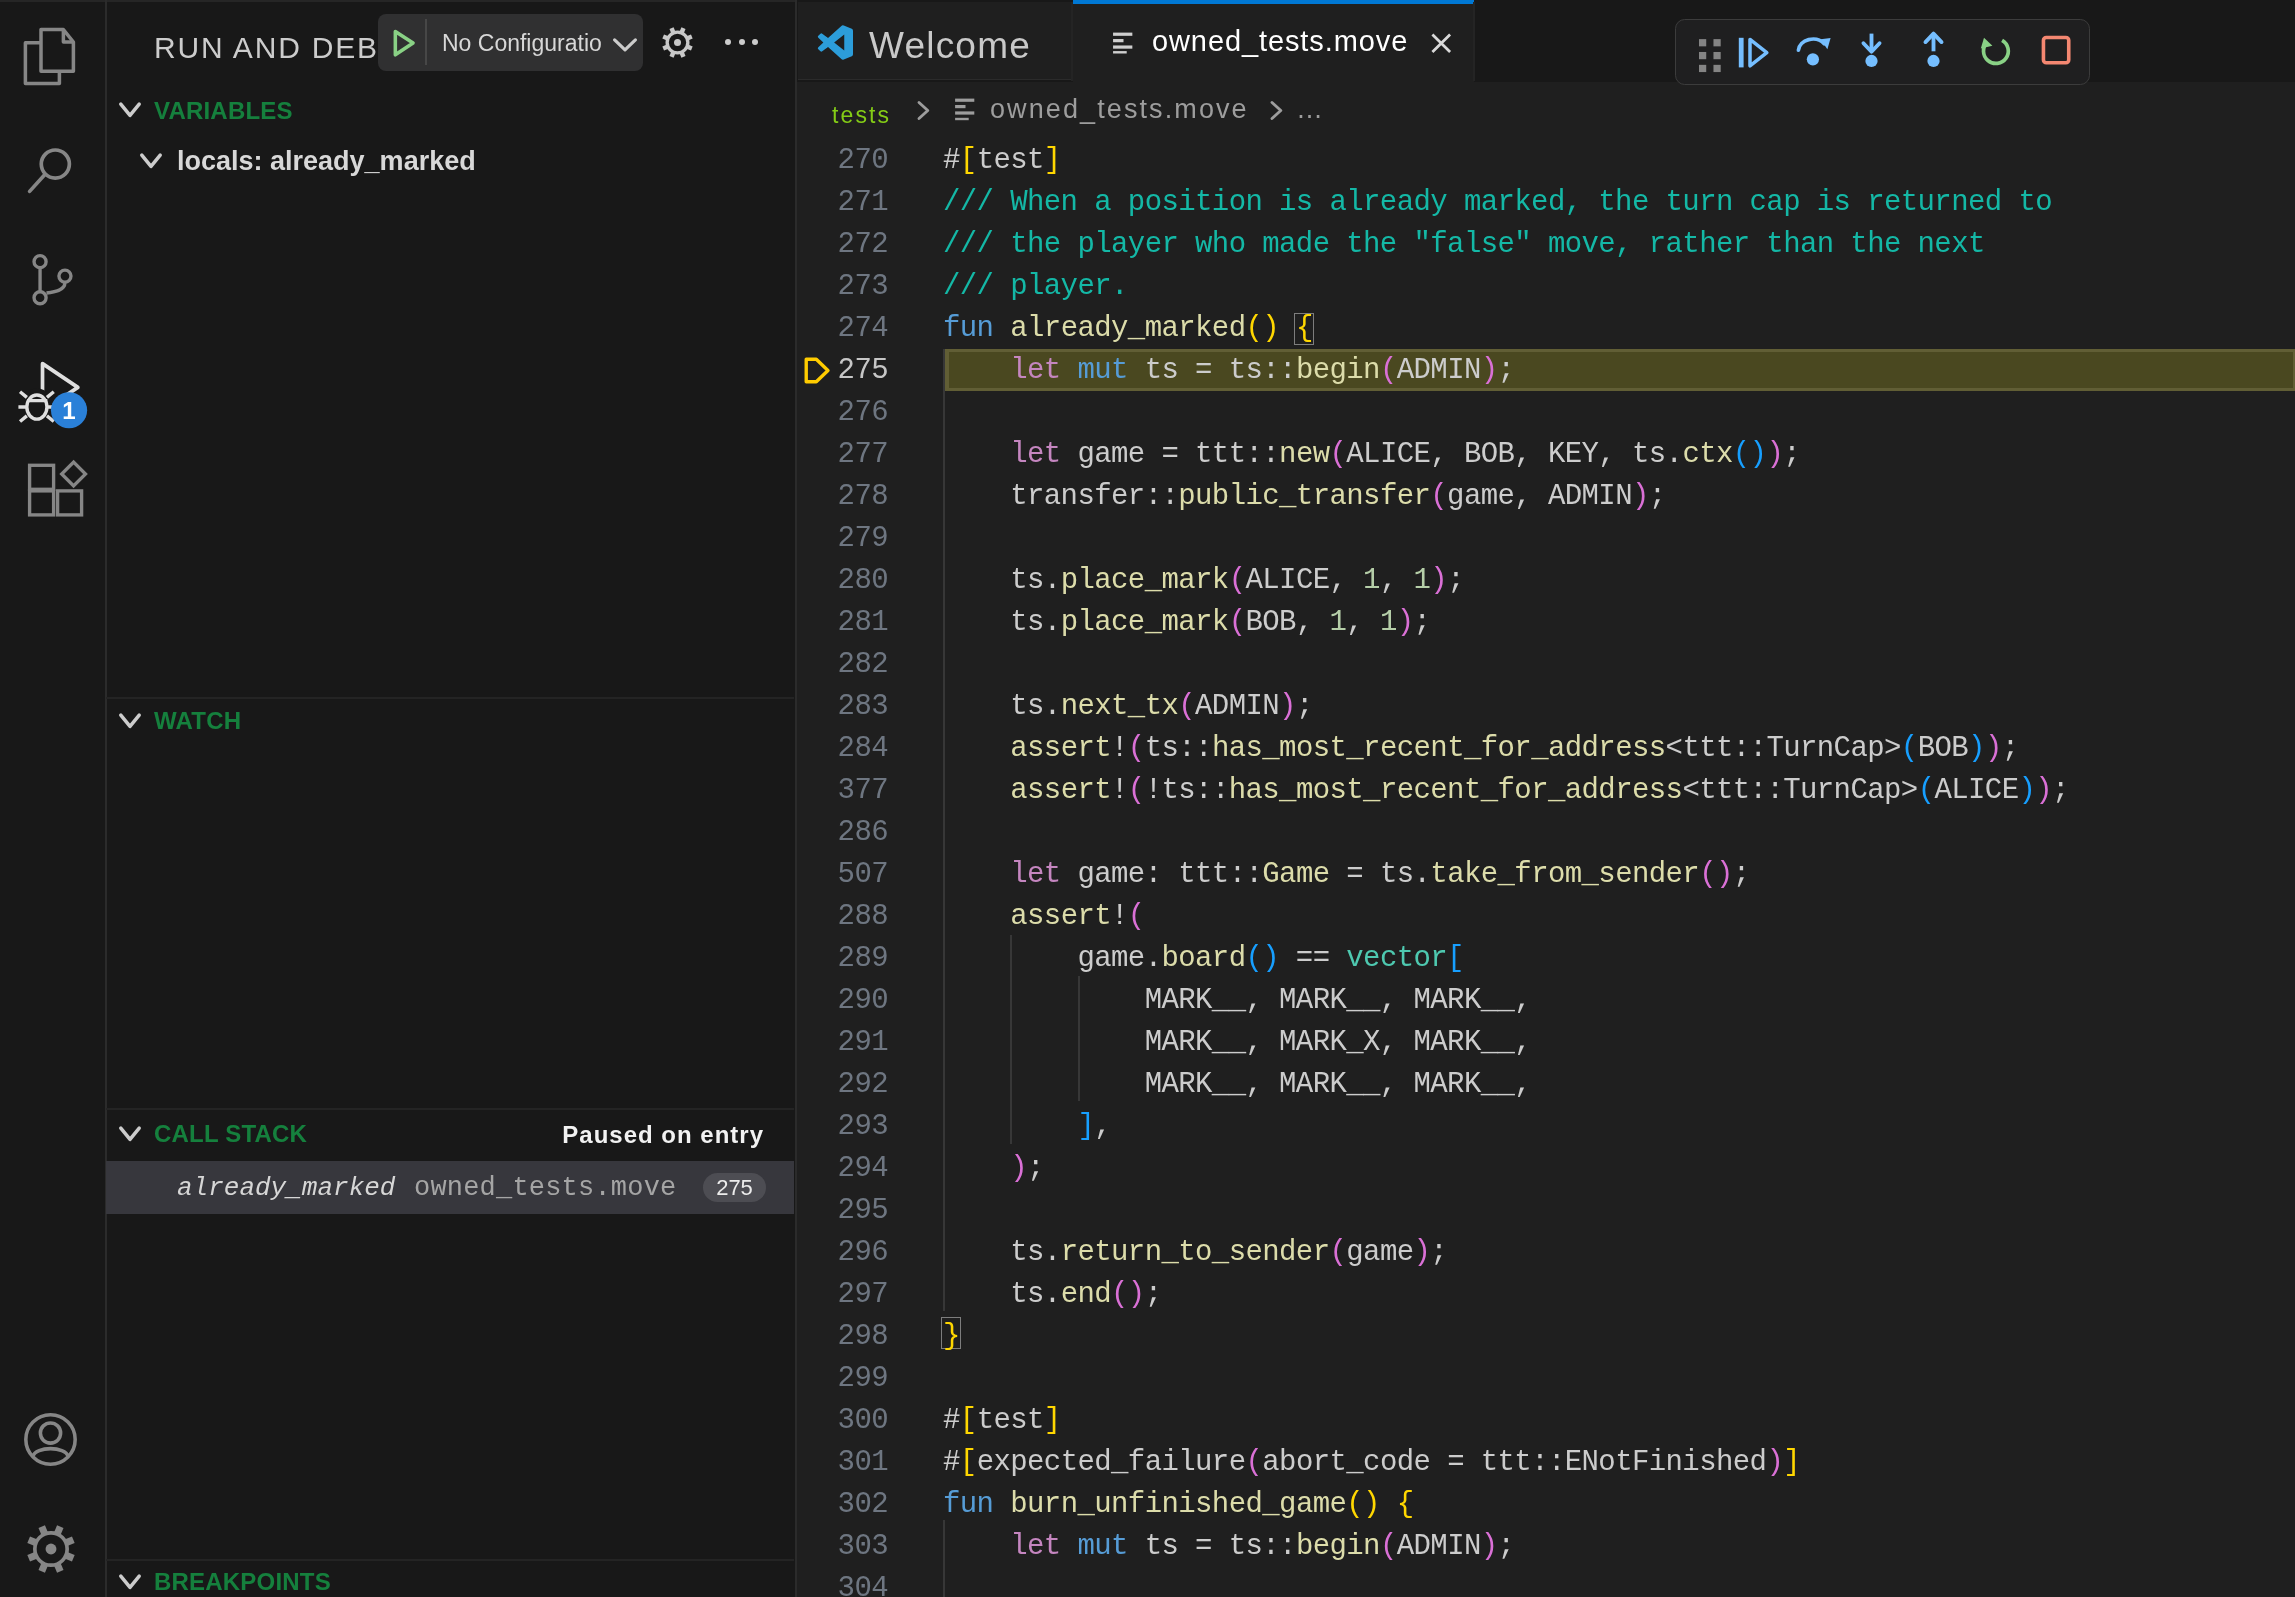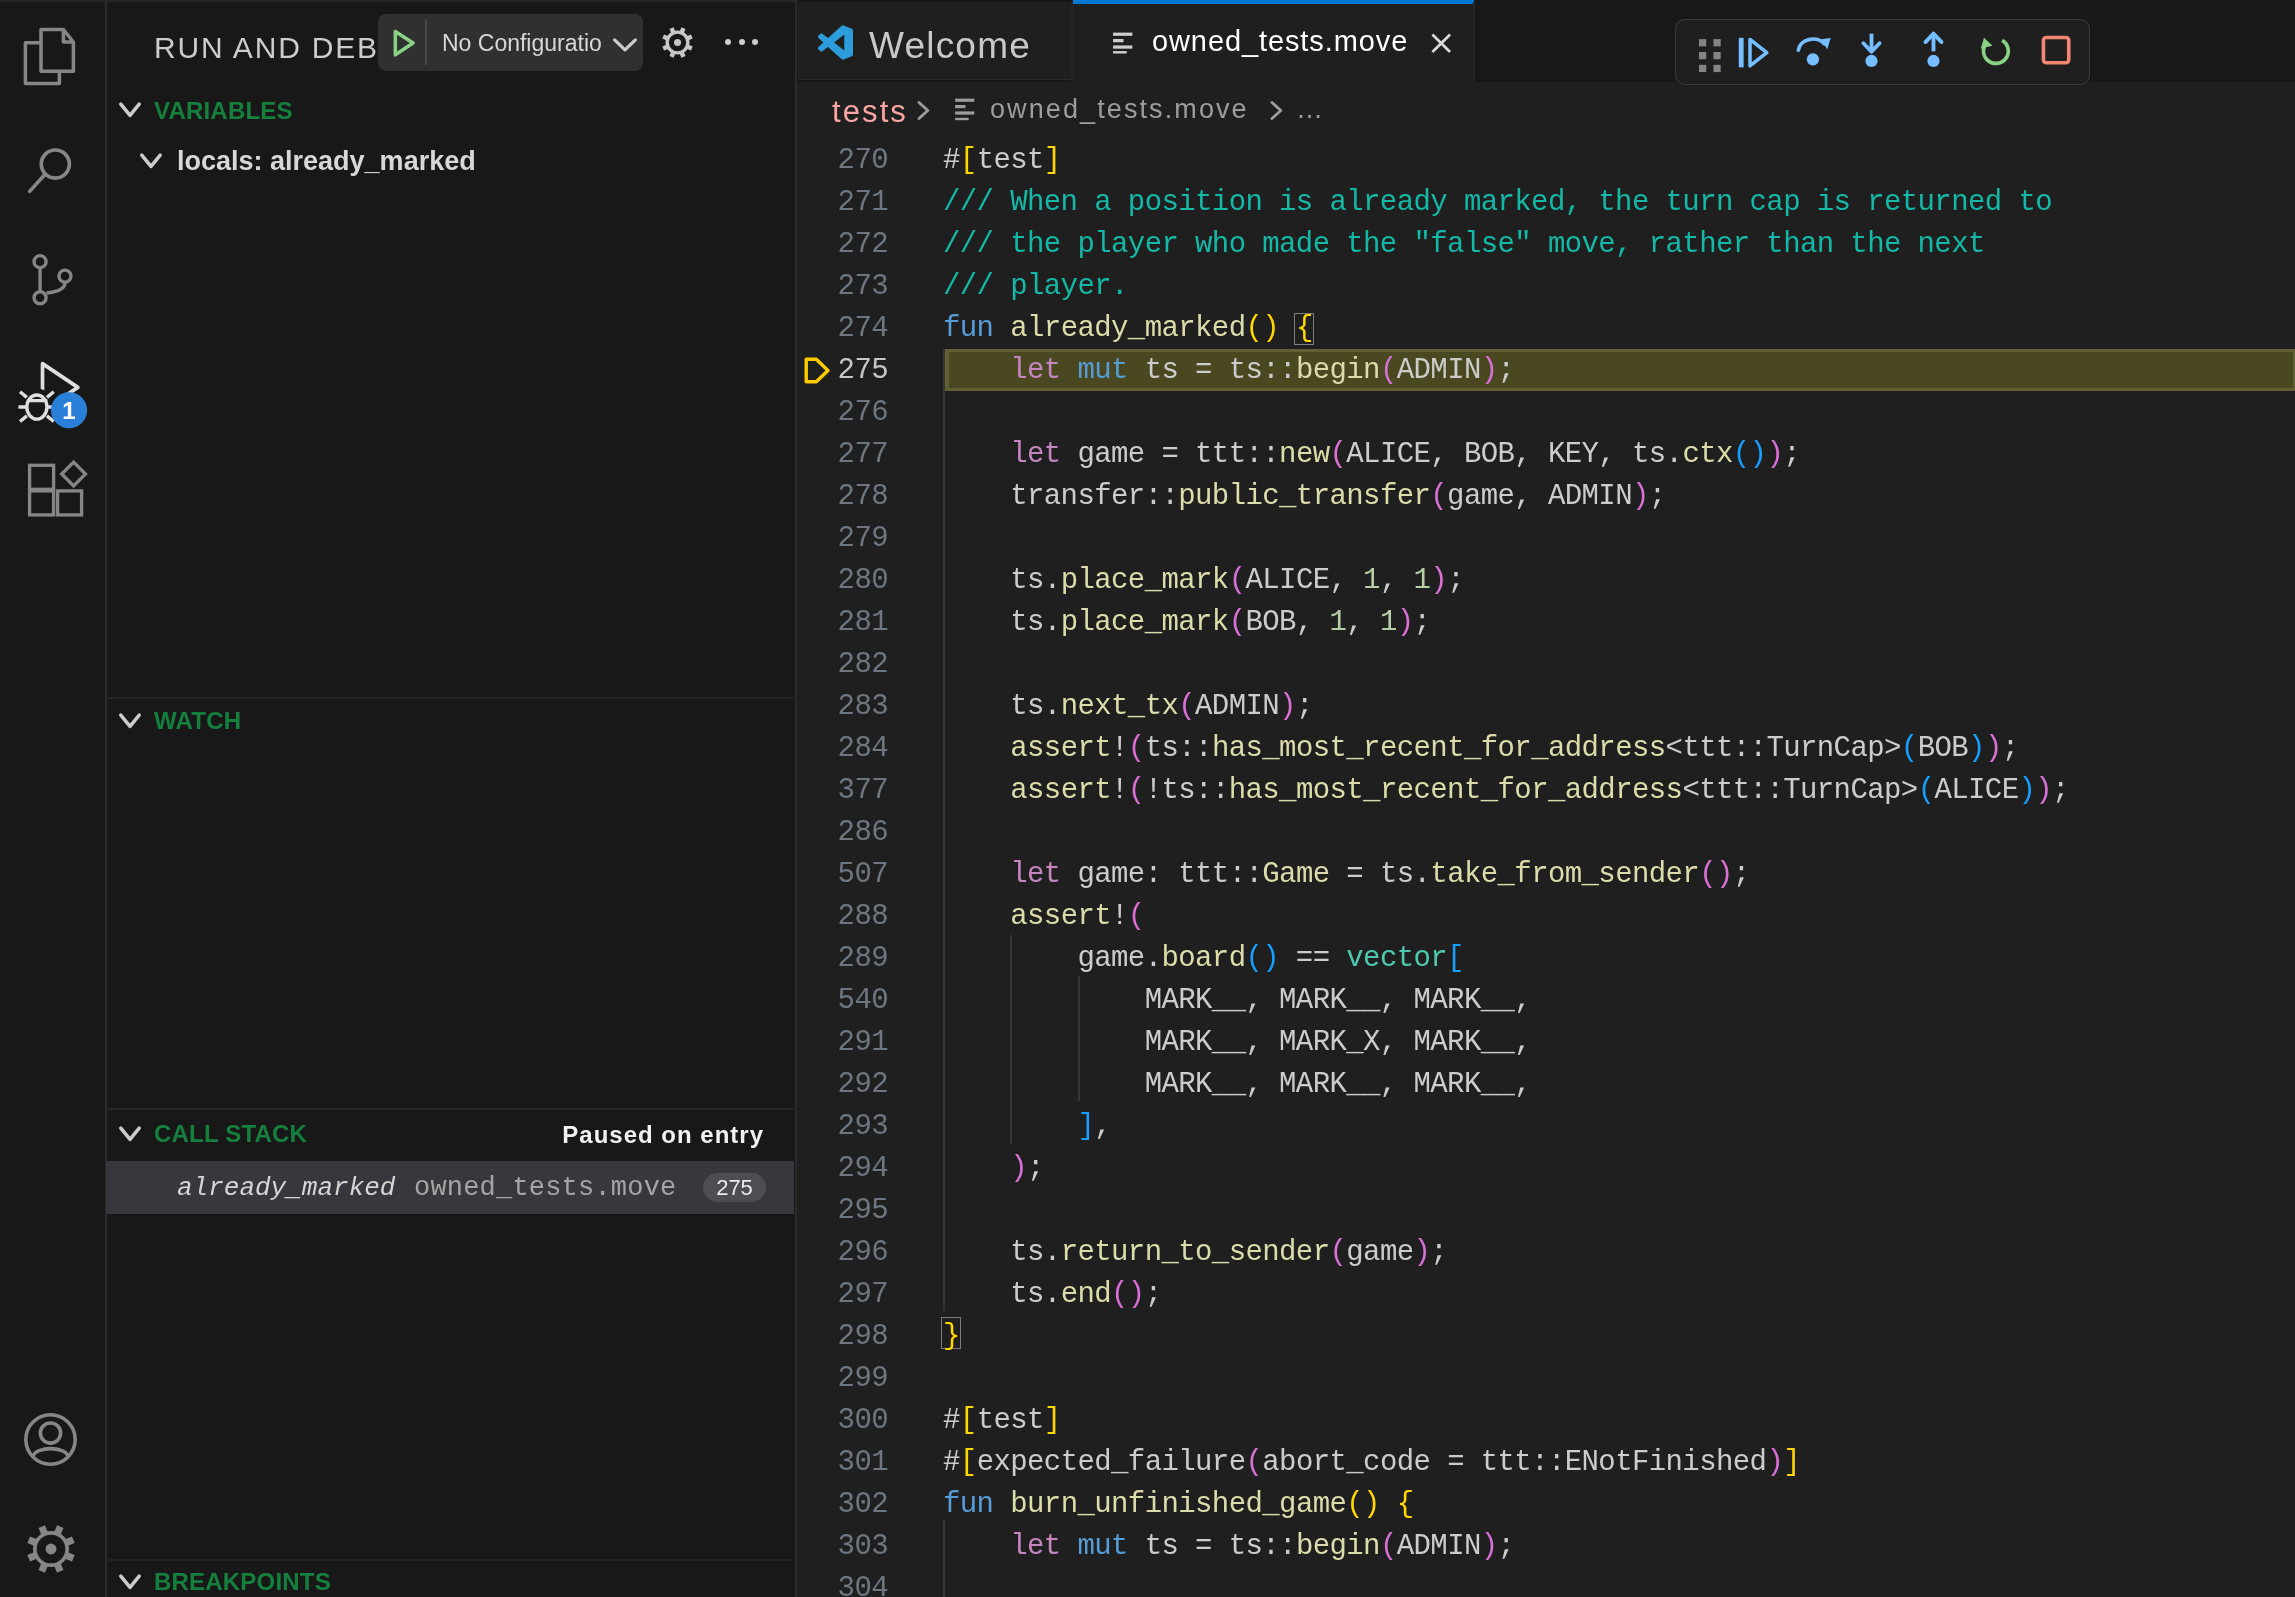--- a/index.html
+++ b/index.html
@@ -65,21 +65,21 @@
       <path d="M8 12.5 L18 2 L28 12.5" stroke="#75beff" stroke-width="4.8" stroke-linejoin="round" stroke-linecap="round"></path>
       <circle cx="18" cy="36" r="7.6" fill="#75beff"></circle>
     </svg>
 <svg style="position:absolute;left:1980px;top:35px;overflow:visible" width="32" height="32" viewBox="0 0 40 40" fill="none">
       <path d="M27.6 6.6 A15.5 15.5 0 1 1 9.0 9.0" stroke="#89d185" stroke-width="4.6" fill="none"></path>
       <path d="M1 17 L5 3.5 L15.5 13.5 Z" fill="#89d185"></path>
     </svg>
 <svg style="position:absolute;left:2041px;top:35px;overflow:visible" width="31" height="31" viewBox="0 0 38 38" fill="none">
       <rect x="3" y="3" width="31" height="31" rx="3.5" stroke="#f48771" stroke-width="4.4"></rect>
     </svg>
-<div class="abs" style="left:832px;top:94px;font-size:31px;letter-spacing:2.1px;color:#fca5a5">tests</div>
+<div class="abs" style="left:832px;top:102px;font-size:23px;letter-spacing:2.1px;color:#84cc16">tests</div>
 <svg style="position:absolute;left:915px;top:100px;overflow:visible" width="16" height="21" viewBox="0 0 20 26" fill="none">
       <path d="M5 3 L16 13 L5 23" stroke="#9d9d9d" stroke-width="3.6" stroke-linecap="round" stroke-linejoin="round"></path>
     </svg>
 <svg style="position:absolute;left:955px;top:97px;overflow:visible" width="21" height="24" viewBox="0 0 26 30" fill="none">
       <rect x="0" y="2" width="24" height="4" fill="#9d9d9d"></rect>
       <rect x="0" y="10" width="13" height="4" fill="#9d9d9d"></rect>
       <rect x="0" y="18" width="24" height="4" fill="#9d9d9d"></rect>
       <rect x="0" y="26" width="17" height="3" fill="#9d9d9d"></rect>
     </svg>
 <div class="abs" style="left:990px;top:94px;font-size:27px;letter-spacing:2.1px;color:#9d9d9d">owned_tests.move</div>
@@ -110,21 +110,21 @@
 <span>280</span>
 <span>281</span>
 <span>282</span>
 <span>283</span>
 <span>284</span>
 <span>377</span>
 <span>286</span>
 <span>507</span>
 <span>288</span>
 <span>289</span>
-<span>540</span>
+<span>290</span>
 <span>291</span>
 <span>292</span>
 <span>293</span>
 <span>294</span>
 <span>295</span>
 <span>296</span>
 <span>297</span>
 <span>298</span>
 <span>299</span>
 <span>300</span>

